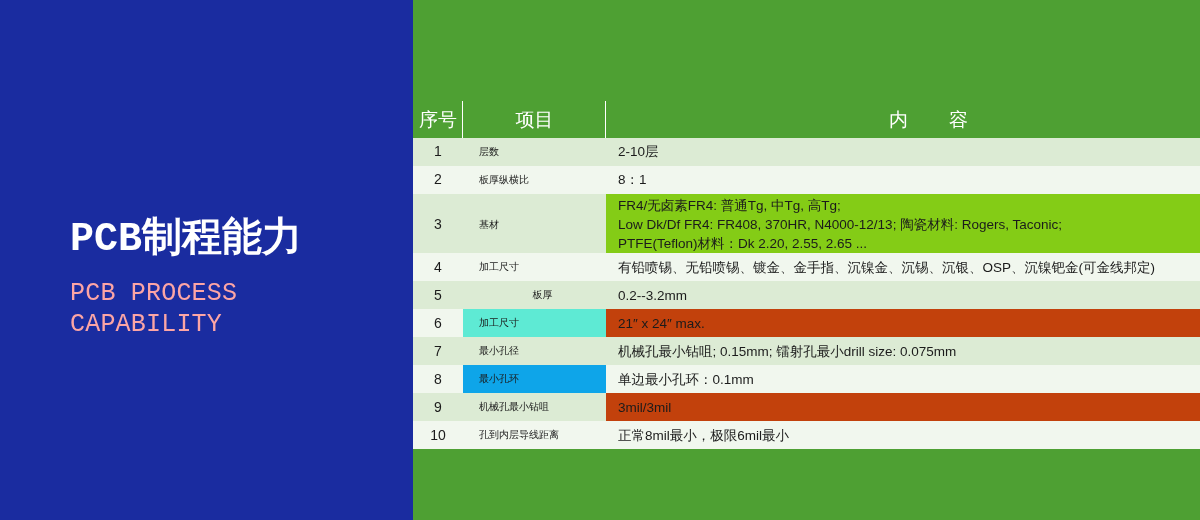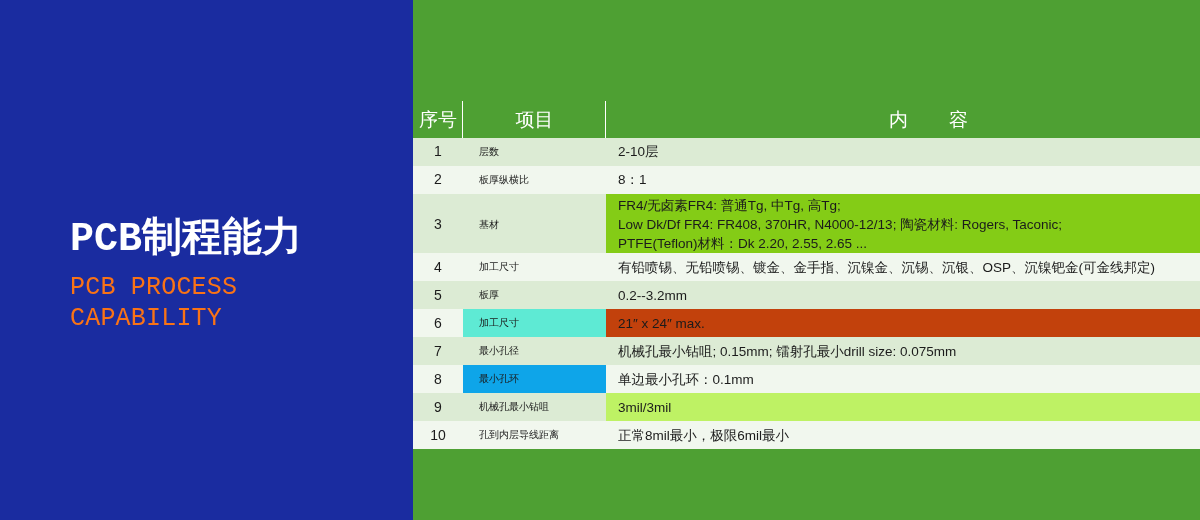--- a/index.html
+++ b/index.html
@@ -29,24 +29,24 @@
   }
   .title-cn {
     font-size: 40px;
     font-weight: bold;
     color: #FFFFFF;
     letter-spacing: 0px;
     line-height: 1.08;
     white-space: nowrap;
   }
   .title-en {
-    margin-top: 12px;
+    margin-top: 18px;
     font-size: 25px;
     font-weight: normal;
-    color: #f97316;
+    color: #fca5a5;
     line-height: 1.22;
     letter-spacing: 0.2px;
   }
   
   .seam {
     position: absolute;
     left: 407px; top: 0;
     width: 6px; height: 520px;
     background: #1A2CA0;
   }
@@ -158,21 +158,21 @@
         </tr>
 
         <tr class="even r-norm">
           <td class="no" style="background: rgb(241, 247, 238);">4</td>
           <td class="item" style="background: rgb(241, 247, 238);">加工尺寸</td>
           <td class="cont" style="background: rgb(241, 247, 238);">有铅喷锡、无铅喷锡、镀金、金手指、沉镍金、沉锡、沉银、OSP、沉镍钯金(可金线邦定)</td>
         </tr>
 
         <tr class="odd r-norm">
           <td class="no" style="background: rgb(220, 235, 212);">5</td>
-          <td class="item" style="background: rgb(220, 235, 212);">板厚</td>
+          <td class="item" style="background: rgb(220, 235, 212); text-align: center;">板厚</td>
           <td class="cont" style="background: rgb(220, 235, 212);">0.2--3.2mm</td>
         </tr>
 
         <tr class="even r-norm">
           <td class="no" style="background: rgb(241, 247, 238);">6</td>
           <td class="item" style="background: #5eead4;">加工尺寸</td>
           <td class="cont" style="background: #c2410c;">21″ x 24″   max.</td>
         </tr>
 
         <tr class="odd r-norm">
@@ -183,21 +183,21 @@
 
         <tr class="even r-norm">
           <td class="no" style="background: rgb(241, 247, 238);">8</td>
           <td class="item" style="background: #0ea5e9;">最小孔环</td>
           <td class="cont" style="background: rgb(241, 247, 238);">单边最小孔环：0.1mm</td>
         </tr>
 
         <tr class="odd r-norm">
           <td class="no" style="background: rgb(220, 235, 212);">9</td>
           <td class="item" style="background: rgb(220, 235, 212);">机械孔最小钻咀</td>
-          <td class="cont" style="background: #bef264;">3mil/3mil</td>
+          <td class="cont" style="background: #c2410c;">3mil/3mil</td>
         </tr>
 
         <tr class="even r-norm">
           <td class="no" style="background: rgb(241, 247, 238);">10</td>
           <td class="item" style="background: rgb(241, 247, 238);">孔到内层导线距离</td>
           <td class="cont" style="background: rgb(241, 247, 238);">正常8mil最小，极限6mil最小</td>
         </tr>
 
       </tbody>
     </table>

